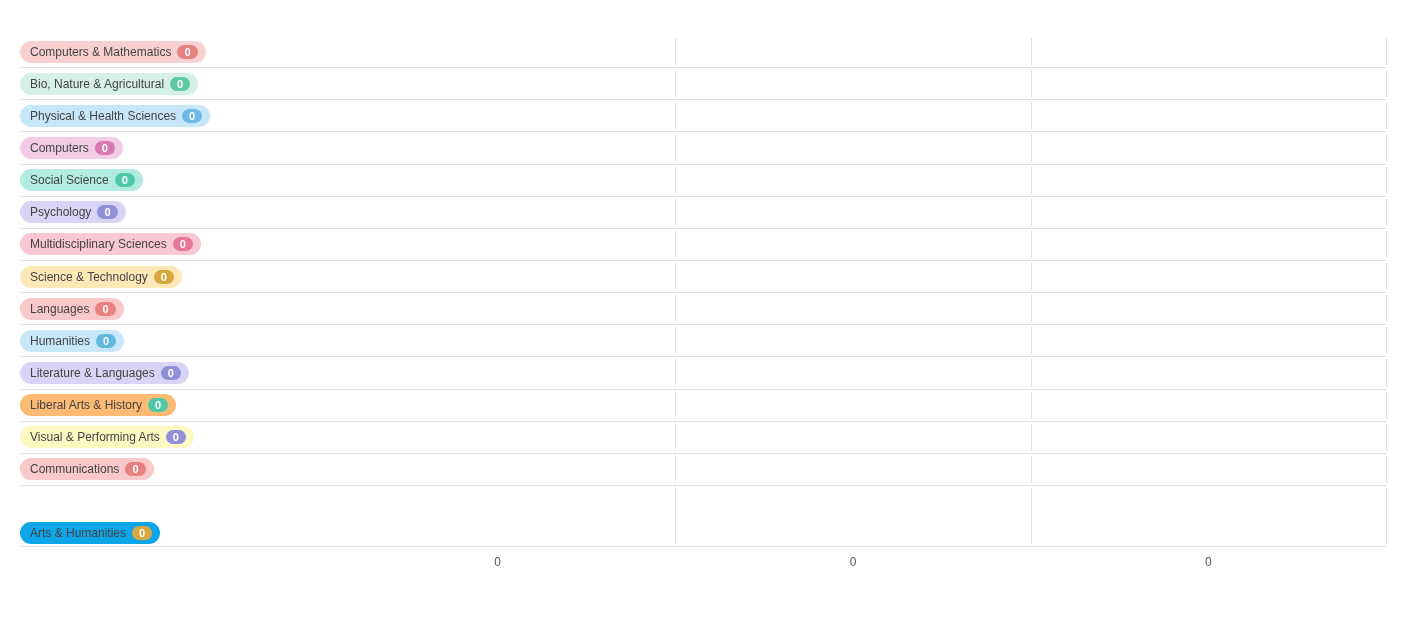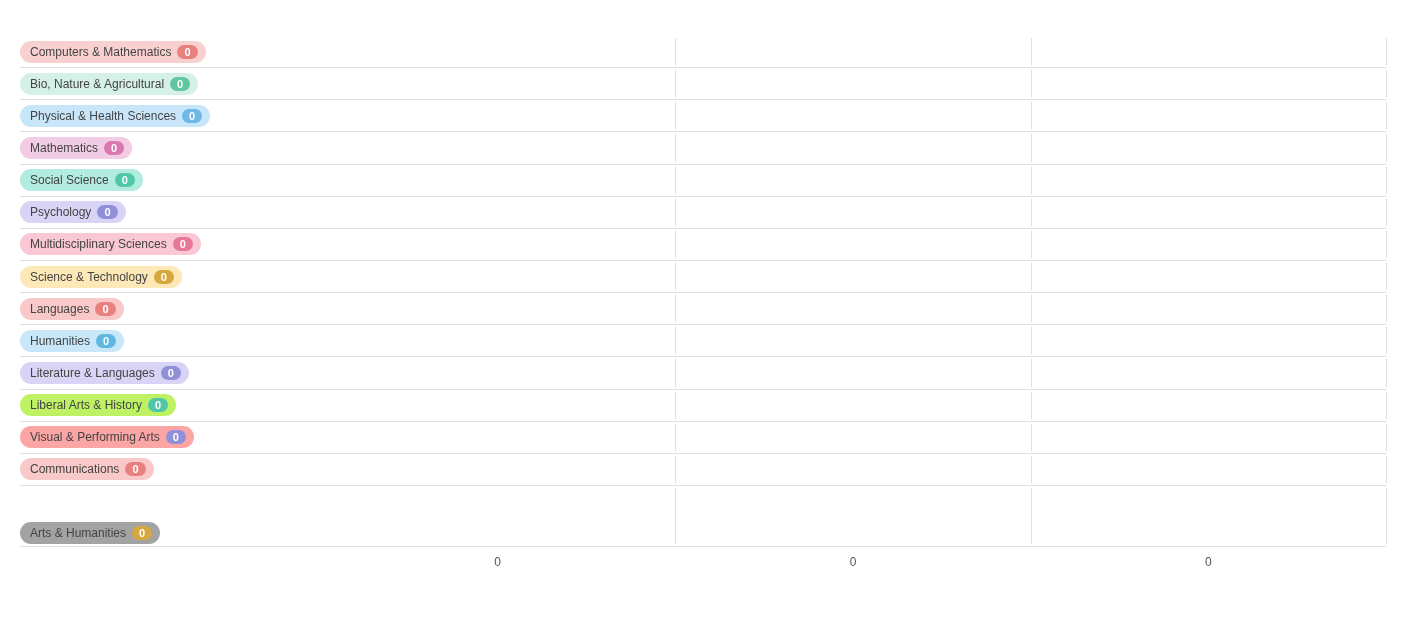--- a/index.html
+++ b/index.html
@@ -91,24 +91,24 @@
     .pill-1  { background: #d4f0e8; }
     .pill-2  { background: #c8e6f9; }
     .pill-3  { background: #f2cce4; }
     .pill-4  { background: #b2ebe0; }
     .pill-5  { background: #d9d4f5; }
     .pill-6  { background: #f9c8d4; }
     .pill-7  { background: #fde8b8; }
     .pill-8  { background: #f9c8c8; }
     .pill-9  { background: #c8e8f9; }
     .pill-10 { background: #d9d4f5; }
-    .pill-11 { background: #bef264; }
-    .pill-12 { background: #fca5a5; }
+    .pill-11 { background: #fdba74; }
+    .pill-12 { background: #fef9c3; }
     .pill-13 { background: #f9c8c8; }
-    .pill-14 { background: #a3a3a3; margin-top: 34px; }
+    .pill-14 { background: #0ea5e9; margin-top: 34px; }
 
     .badge-0  { background: #e88080; }
     .badge-1  { background: #60c8a0; }
     .badge-2  { background: #70b8e8; }
     .badge-3  { background: #d87ab0; }
     .badge-4  { background: #50c8a8; }
     .badge-5  { background: #9090d8; }
     .badge-6  { background: #e87898; }
     .badge-7  { background: #d8a840; }
     .badge-8  { background: #e88080; }
@@ -163,21 +163,21 @@
         </div>
         <div class="bar-track">
           <div style="position: absolute; left: 33.33%; top: 0px; bottom: 0px; width: 1px; background: rgb(224, 224, 224);"></div>
           <div style="position: absolute; left: 66.66%; top: 0px; bottom: 0px; width: 1px; background: rgb(224, 224, 224);"></div>
           <div style="position: absolute; left: 100%; top: 0px; bottom: 0px; width: 1px; background: rgb(224, 224, 224);"></div>
         </div>
       </div>
       <div class="bar-row">
         <div class="bar-label-area">
           <div class="bar-pill pill-3">
-            <span>Mathematics</span>
+            <span>Computers</span>
             <span class="bar-value-badge badge-3">0</span>
           </div>
         </div>
         <div class="bar-track">
           <div style="position: absolute; left: 33.33%; top: 0px; bottom: 0px; width: 1px; background: rgb(224, 224, 224);"></div>
           <div style="position: absolute; left: 66.66%; top: 0px; bottom: 0px; width: 1px; background: rgb(224, 224, 224);"></div>
           <div style="position: absolute; left: 100%; top: 0px; bottom: 0px; width: 1px; background: rgb(224, 224, 224);"></div>
         </div>
       </div>
       <div class="bar-row">

